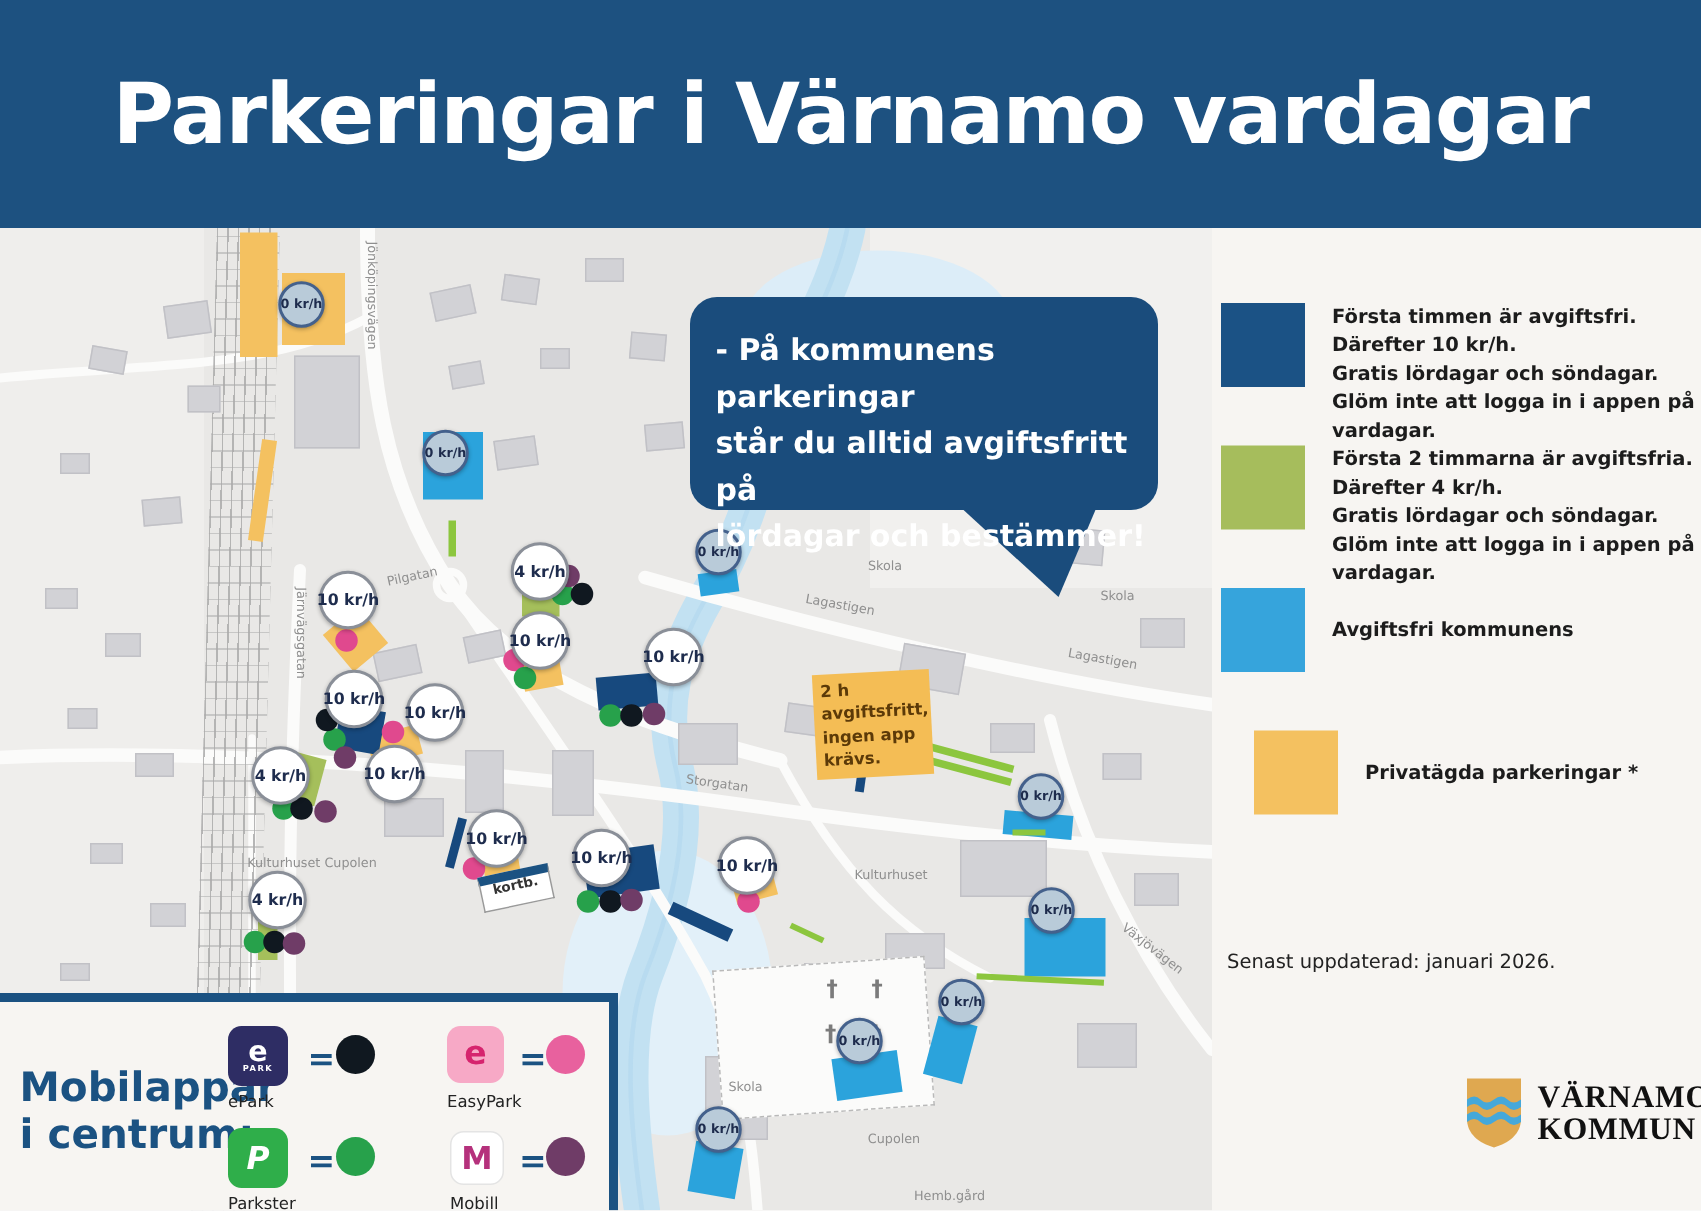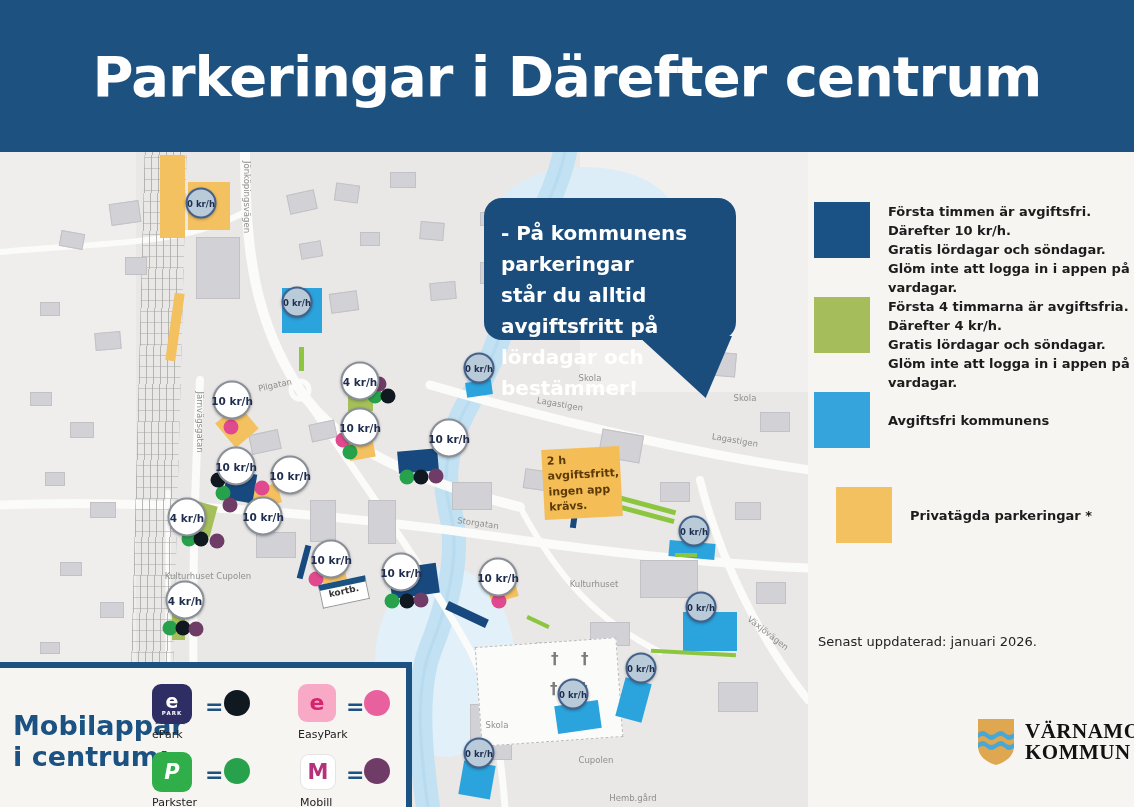--- a/index.html
+++ b/index.html
@@ -33,21 +33,21 @@
   .street-label{position:absolute;color:#8f8f8f;font-size:8.5px;white-space:nowrap;z-index:3;}
 
   .dot{position:absolute;width:15px;height:15px;border-radius:50%;transform:translate(-50%,-50%);z-index:4;}
   .marker{position:absolute;border-radius:50%;display:flex;align-items:center;justify-content:center;font-weight:700;color:#1e2c4d;transform:translate(-50%,-50%);z-index:5;box-shadow:0 1px 3px rgba(0,0,0,.3);white-space:nowrap;}
   .marker.paid{width:39px;height:39px;background:#fff;border:2px solid #8a8f98;font-size:10.5px;}
   .marker.free{width:31px;height:31px;background:#b9cbd9;border:2px solid #44618c;font-size:8.5px;}
 
   .note{position:absolute;left:543px;top:296px;width:78px;background:#f4bd55;color:#5c3a08;font-weight:700;font-size:11px;line-height:1.4;padding:4px 5px;transform:rotate(-3deg);z-index:5;}
   .kortb{position:absolute;left:320px;top:428px;width:48px;height:24px;background:#fff;border:1px solid #9a9a9a;border-top:6px solid #1b5282;transform:rotate(-12deg);color:#333;font-size:9px;font-weight:700;text-align:center;z-index:5;}
 
-  .bubble{position:absolute;left:484px;top:46px;width:252px;height:142px;background:#1a4c7c;border-radius:18px;color:#fff;font-weight:700;font-size:20px;line-height:1.55;padding:20px 0 0 17px;z-index:6;}
+  .bubble{position:absolute;left:460px;top:46px;width:312px;height:142px;background:#1a4c7c;border-radius:18px;color:#fff;font-weight:700;font-size:20px;line-height:1.55;padding:20px 0 0 17px;z-index:6;}
   .bubble-tail{position:absolute;left:638px;top:184px;width:94px;height:62px;background:#1a4c7c;clip-path:polygon(0 0,100% 0,72% 100%);z-index:6;}
 
   
   .sidebar{position:absolute;left:808px;top:152px;width:326px;height:655px;background:#f7f5f2;}
   .legend-row{position:absolute;left:6px;width:318px;display:flex;}
   .legend-row.vcenter{align-items:center;}
   .swatch{width:56px;height:56px;flex:0 0 56px;}
   .legend-text{margin-left:18px;color:#1c1c1c;font-size:13px;font-weight:700;line-height:19px;}
   .footnote{position:absolute;left:10px;top:416px;color:#222;font-size:13px;font-weight:400;line-height:19px;}
   .updated{position:absolute;left:10px;top:482px;color:#222;font-size:13px;}
@@ -75,21 +75,21 @@
   .easy-e{color:#d6246e;font-size:22px;line-height:20px;}
   .park-p{color:#fff;font-size:21px;font-style:italic;}
   .mob-m{font-size:21px;font-weight:700;color:#b5317c;}
 </style>
 </head>
 <body>
 
 <div class="poster">
 
   <div class="header">
-    <h1>Parkeringar i Därefter centrum</h1>
+    <h1>Parkeringar i Värnamo vardagar</h1>
   </div>
 
   <div class="map">
 
     <div class="patch" style="left:0;top:0;width:136px;height:655px;background:#efeeec;"></div>
     <div class="patch" style="left:580px;top:0;width:228px;height:240px;background:#f1f0ee;"></div>
 
     <svg width="808" height="655" viewBox="0 0 808 655" style="position:absolute;left:0;top:0;">
       <ellipse cx="585" cy="65" rx="90" ry="50" fill="#dcedf8"></ellipse>
       <ellipse cx="445" cy="510" rx="70" ry="95" fill="#e2f0f9"></ellipse>
@@ -284,21 +284,21 @@
           <div class="legend-text">
             <div>Första timmen är avgiftsfri.</div>
             <div>Därefter 10 kr/h.</div>
             <div>Gratis lördagar och söndagar.</div>
             <div>Glöm inte att logga in i appen på vardagar.</div>
           </div>
         </div>
         <div class="legend-row" style="top: 145px;">
           <div class="swatch" style="background: rgb(166, 189, 92);"></div>
           <div class="legend-text">
-            <div>Första 4 timmarna är avgiftsfria.</div>
+            <div>Första 2 timmarna är avgiftsfria.</div>
             <div>Därefter 4 kr/h.</div>
             <div>Gratis lördagar och söndagar.</div>
             <div>Glöm inte att logga in i appen på vardagar.</div>
           </div>
         </div>
         <div class="legend-row vcenter" style="top: 240px;">
           <div class="swatch" style="background: rgb(54, 164, 220);"></div>
           <div class="legend-text">
             <div>Avgiftsfri kommunens</div>
           </div>

